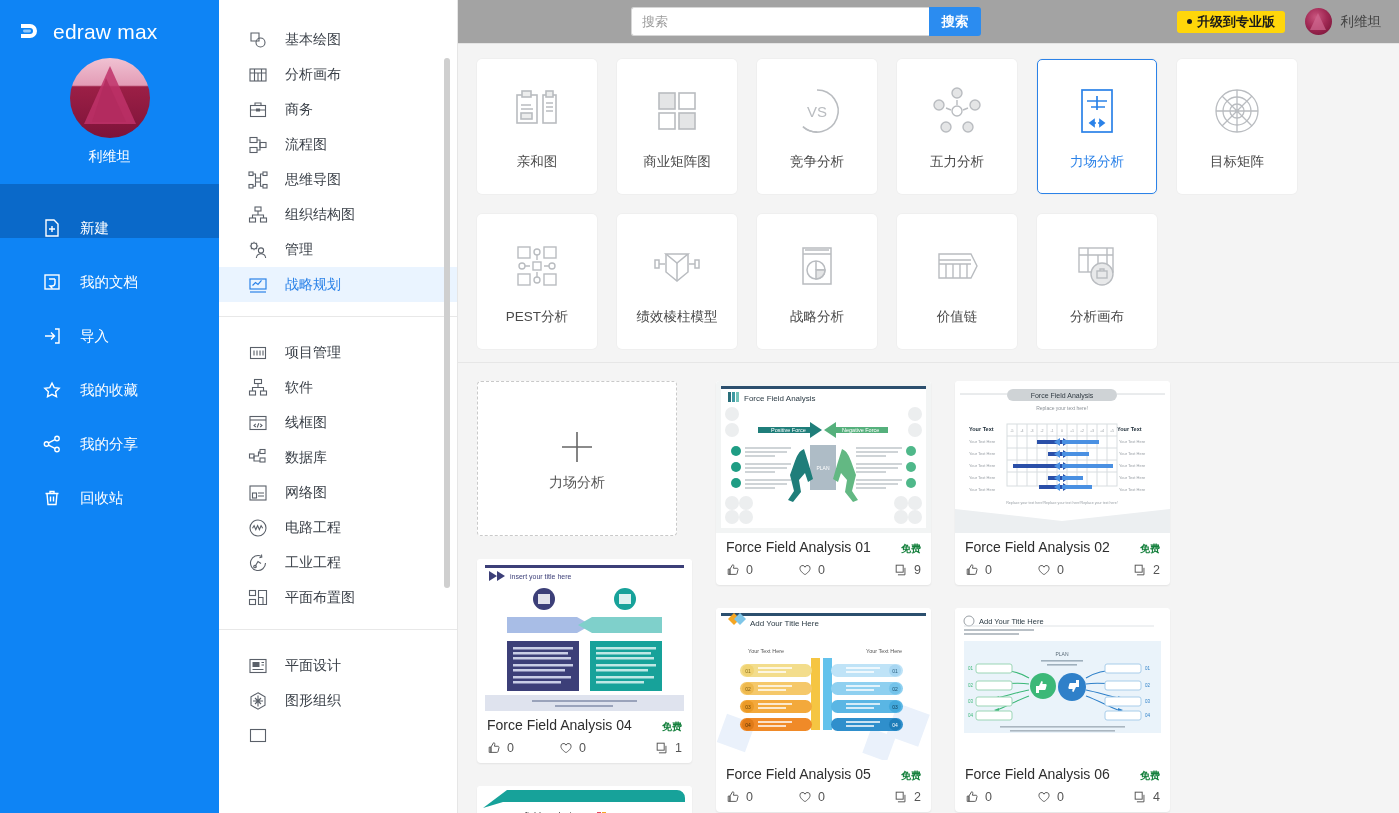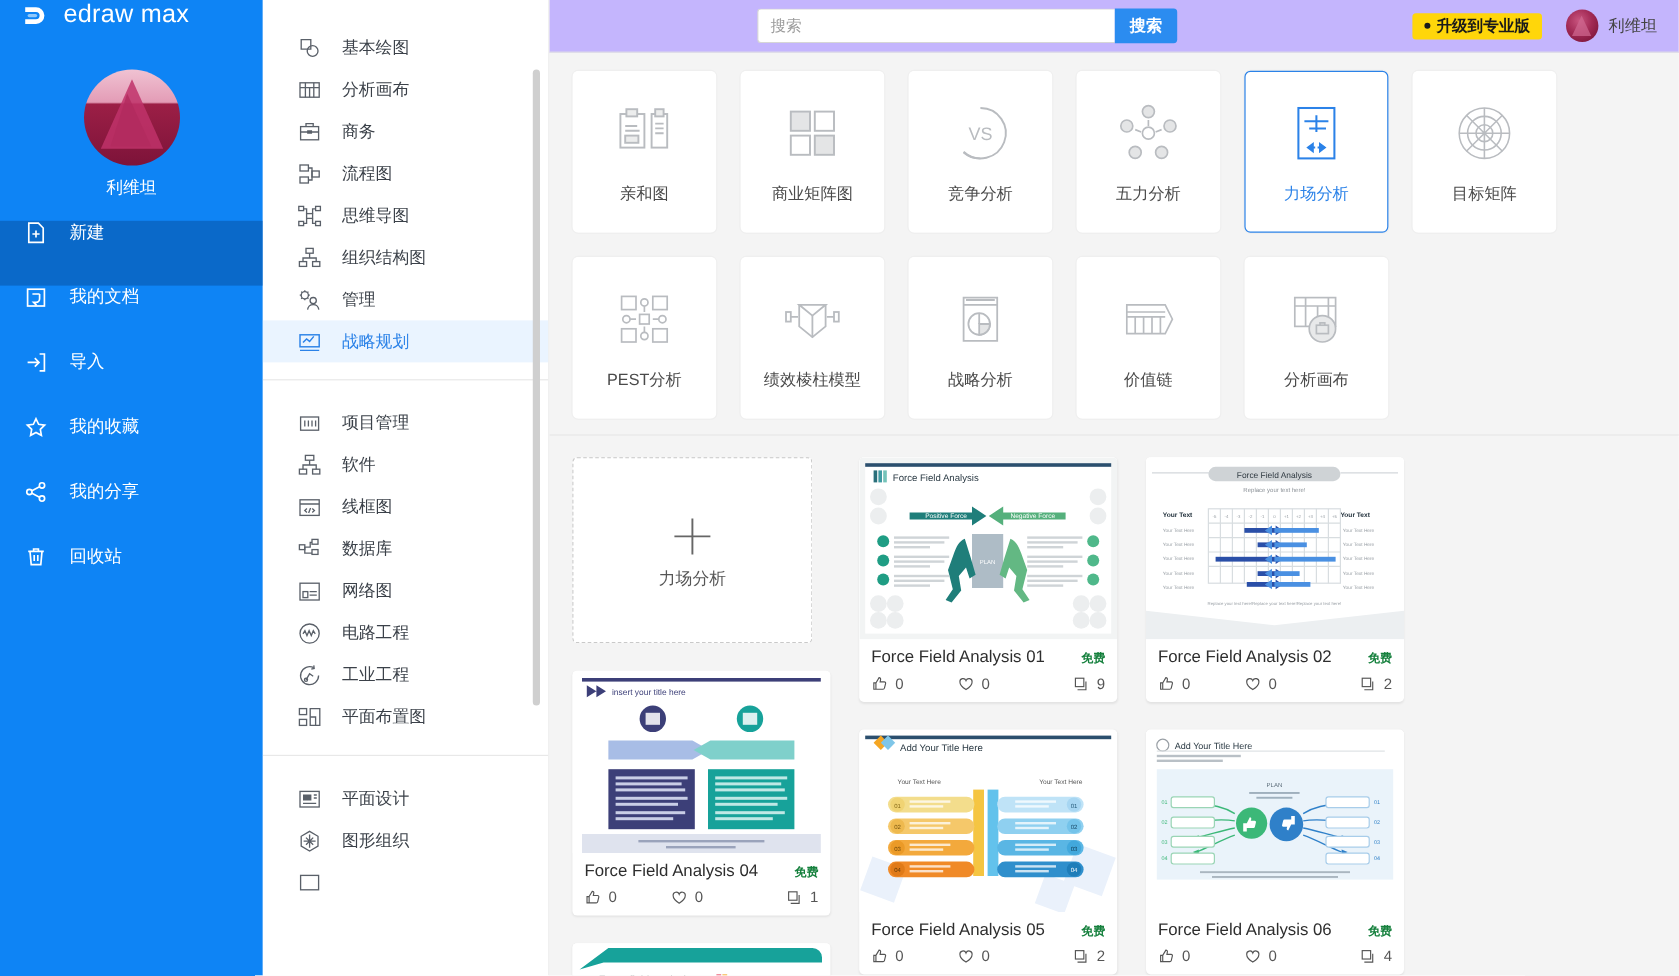--- a/index.html
+++ b/index.html
@@ -13,21 +13,21 @@
 
   
   .left-rail {
     width: 219px; height: 813px;
     background: #0e84f5;
     color: #fff;
     flex: 0 0 219px;
     position: relative;
   }
   .brand {
-    height: 44px; display: flex; align-items: flex-start; gap: 9px;
+    height: 44px; display: flex; align-items: flex-end; gap: 9px;
     padding-left: 18px;
   }
   .brand-mark { width: 26px; height: 26px; display:block; }
   .brand-text { font-size: 21px; letter-spacing: .2px; color:#fff; font-weight: 400;}
   .profile { padding-top: 14px; text-align: center; }
   .avatar-big {
     width: 80px; height: 80px; border-radius: 50%;
     margin: 0 auto; overflow: hidden; position: relative;
     background: linear-gradient(180deg,#f0c2d2 0%, #e39cb6 34%, #9c1f46 36%, #7d1339 100%);
   }
@@ -39,22 +39,22 @@
   }
   .avatar-big .berg2 {
     position:absolute; left:28%; top:20px;
     width:0;height:0;border-left:14px solid transparent;border-right:20px solid transparent;
     border-bottom:44px solid #b12a5e; opacity:.8;
   }
   .profile-name { margin-top: 10px; font-size: 14px; color: #fff; }
 
   .nav { margin-top: 18px; }
   .nav-item {
-    height: 54px; display: flex; align-items: flex-start; gap: 18px;
-    padding-left: 20px; font-size: 14.5px; cursor: pointer; color:#fff;
+    height: 54px; display: flex; align-items: flex-end; gap: 18px;
+    padding-left: 42px; font-size: 14.5px; cursor: pointer; color:#fff;
   }
   .nav-item.active { background: #0a69c9; }
   .nav-ico { width: 20px; height: 20px; display: block; flex: 0 0 20px;}
 
   
   .cat-col {
     width: 239px; flex: 0 0 239px; height: 813px;
     background: #fff; border-right: 1px solid #e6e6e6;
     position: relative; overflow: hidden;
   }
@@ -69,21 +69,21 @@
   .cat-scrollbar {
     position: absolute; right: 7px; top: 58px; width: 6px; height: 530px;
     background: #cfcfcf; border-radius: 3px;
   }
 
   
   .main { flex: 1 1 auto; height: 813px; position: relative; background: #f4f4f4; }
 
   .topbar {
     position: absolute; top:0; left:0; right:0; height: 44px;
-    background: #c4b5fd; border-bottom: 1px solid #e4e4e4;
+    background: #a3a3a3; border-bottom: 1px solid #e4e4e4;
     display: flex; align-items: center;
   }
   .search-wrap {
     position:absolute; left: 173px; top: 7px;
     display: flex; width: 350px; height: 29px;
   }
   .search-input {
     flex: 1 1 auto; border: 1px solid #d6d6d6; border-right: none;
     border-radius: 3px 0 0 3px; padding: 0 10px;
     font-size: 13px; color: #333; outline: none; font-family: inherit;

